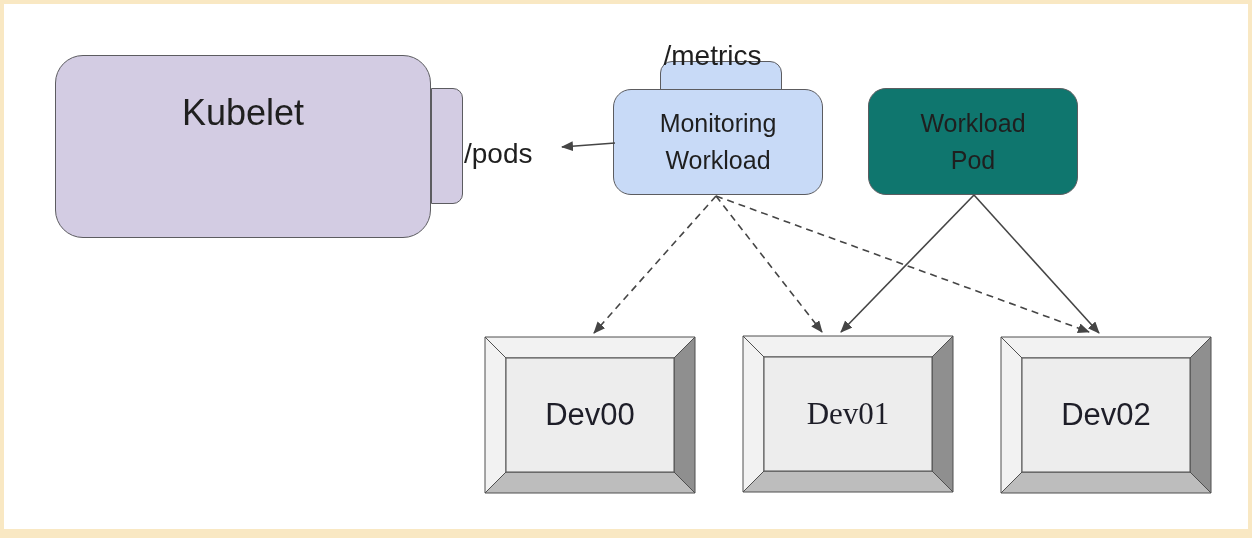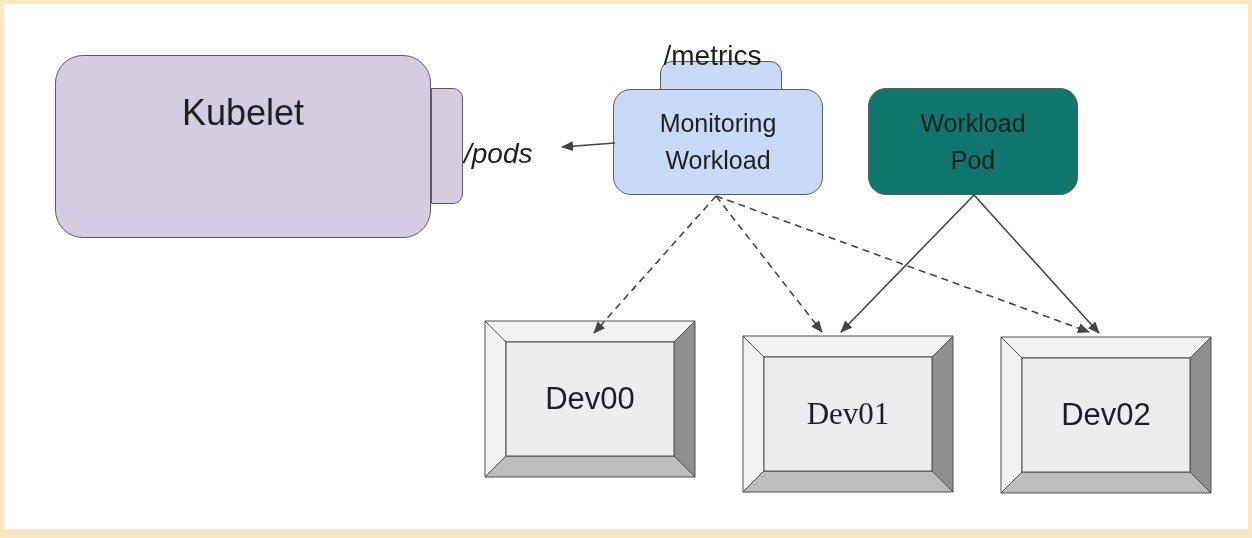--- a/index.html
+++ b/index.html
@@ -74,38 +74,38 @@
   .node .stack span { display: block; }
   .endpoint-label {
     position: absolute;
     color: #1f1f1f;
     font-size: 28px;
     line-height: 30px;
     z-index: 20;
     white-space: nowrap;
     margin-top: 8px;
   }
-  .pods-label { left: 464px; top: 131px; font-style: italic; }
+  .pods-label { left: 464px; top: 131px; }
   .metrics-label { left: 655px; top: 33px; width: 115px; text-align: center; }
   .devframe {
     position: absolute;
     width: 212px; height: 158px;
     z-index: 10;
   }
   .devframe svg { display: block; }
   .dev-label {
     position: absolute;
     inset: 0;
     display: flex;
     align-items: center;
     justify-content: center;
     font-size: 31px;
     color: #1e1e28;
   }
-  .dev0 { left: 484px; top: 320px; }
+  .dev0 { left: 484px; top: 336px; }
   .dev1 { left: 742px; top: 335px; font-family: Liberation Serif, serif; }
   .dev2 { left: 1000px; top: 336px; border-radius: 12px; }
   .edges-layer {
     position: absolute;
     left: 0; top: 0;
     z-index: 15;
     pointer-events: none;
   }
 </style>
 </head>

